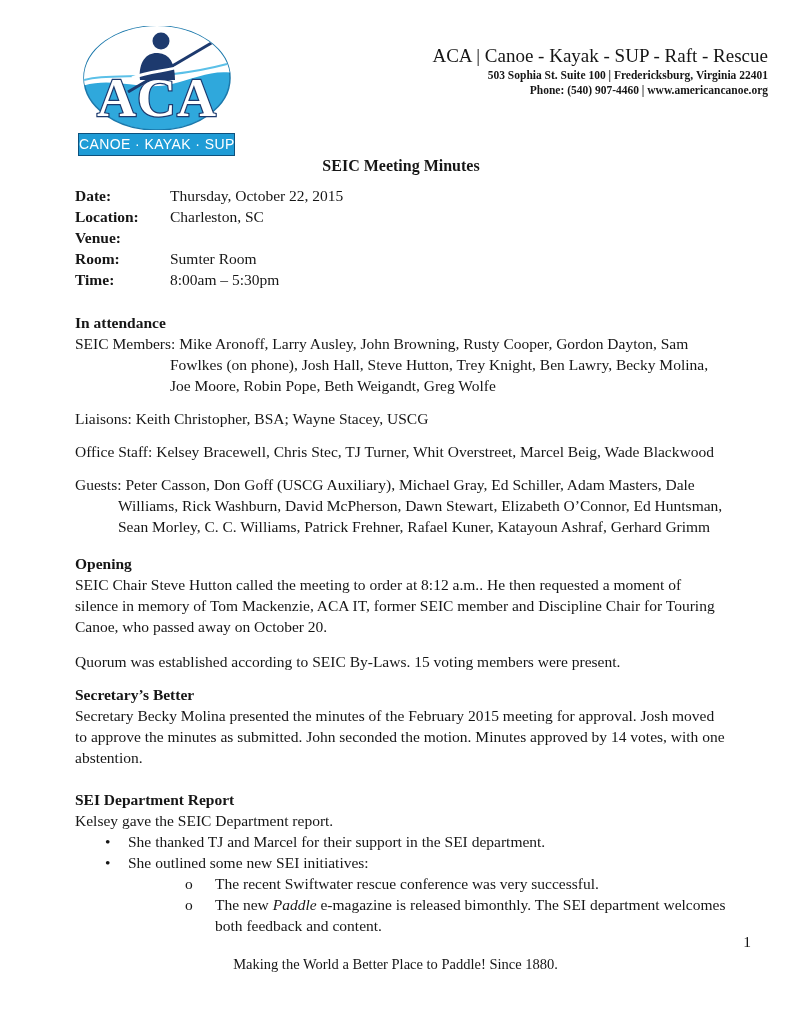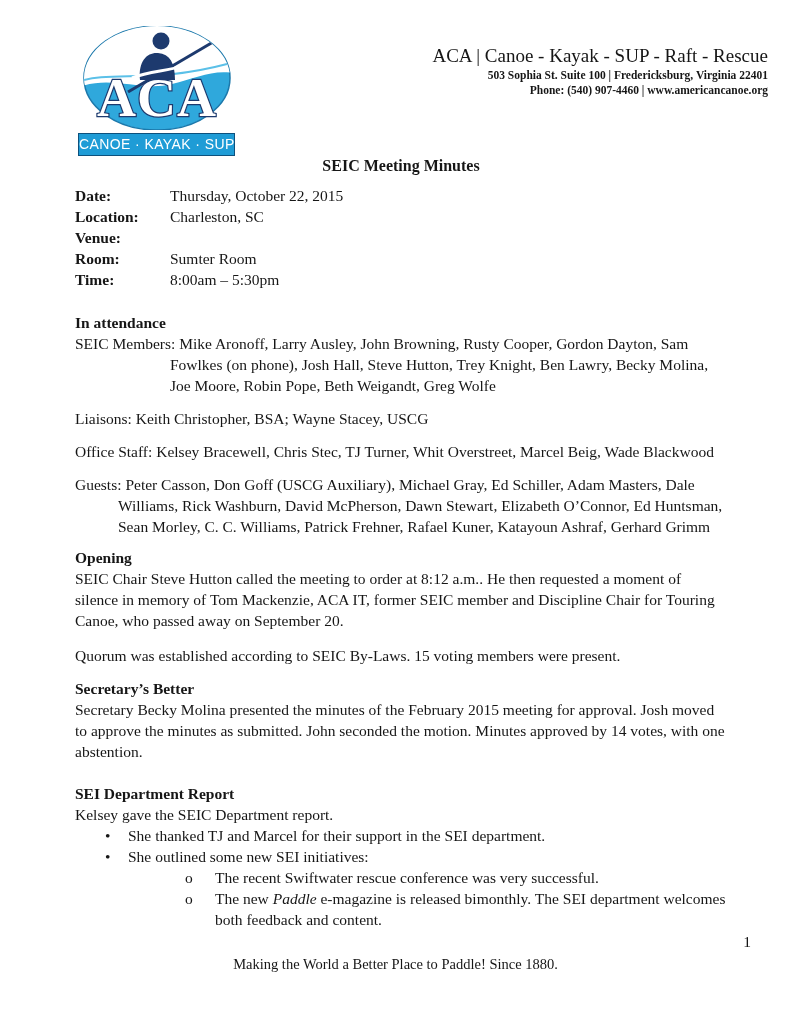--- a/index.html
+++ b/index.html
@@ -31,21 +31,21 @@
 
   p { margin:0; font-size:15.5px; line-height:21px; }
   .h-bold { font-weight:bold; }
   .bold { font-weight:bold; }
   .italic { font-style:italic; }
 
   .attendance-heading { margin-top:22px; }
   .hang-members { padding-left:95px; text-indent:-95px; }
   .hang-guests  { padding-left:43px; text-indent:-43px; }
   .para-liaisons, .para-office, .para-guests { margin-top:12px; }
-  .opening-heading { margin-top:10px; }
+  .opening-heading { margin-top:16px; }
   .quorum { margin-top:14px; }
   .secretary-heading { margin-top:12px; }
   .sei-heading { margin-top:21px; }
 
   .bullet { display:flex; font-size:15.5px; line-height:21px; }
   .bullet .marker { flex:none; }
   .l1 { padding-left:30px; }  .l1 .marker { width:23px; }
   .l2 { padding-left:110px; } .l2 .marker { width:30px; }
 
   
@@ -113,21 +113,21 @@
     <p class="h-bold attendance-heading">In attendance</p>
     <p class="hang-members"><span>SEIC Members:</span> <span>Mike Aronoff, Larry Ausley, John Browning, Rusty Cooper, Gordon Dayton, Sam Fowlkes (on phone), Josh Hall, Steve Hutton, Trey Knight, Ben Lawry, Becky Molina, Joe Moore, Robin Pope, Beth Weigandt, Greg Wolfe</span></p>
 
     <p class="para-liaisons"><span>Liaisons:</span> <span>Keith Christopher, BSA; Wayne Stacey, USCG</span></p>
 
     <p class="para-office"><span>Office Staff:</span> <span>Kelsey Bracewell, Chris Stec, TJ Turner, Whit Overstreet, Marcel Beig, Wade Blackwood</span></p>
 
     <p class="hang-guests para-guests"><span>Guests:</span> <span>Peter Casson, Don Goff (USCG Auxiliary), Michael Gray, Ed Schiller, Adam Masters, Dale Williams, Rick Washburn, David McPherson, Dawn Stewart, Elizabeth O’Connor, Ed Huntsman, Sean Morley, C. C. Williams, Patrick Frehner, Rafael Kuner, Katayoun Ashraf, Gerhard Grimm</span></p>
 
     <p class="h-bold opening-heading">Opening</p>
-    <p>SEIC Chair Steve Hutton called the meeting to order at 8:12 a.m..  He then requested a moment of silence in memory of Tom Mackenzie, ACA IT, former SEIC member and Discipline Chair for Touring Canoe, who passed away on September 20.</p>
+    <p>SEIC Chair Steve Hutton called the meeting to order at 8:12 a.m..  He then requested a moment of silence in memory of Tom Mackenzie, ACA IT, former SEIC member and Discipline Chair for Touring Canoe, who passed away on October 20.</p>
     <p class="quorum">Quorum was established according to SEIC By-Laws.  15 voting members were present.</p>
 
     <p class="h-bold secretary-heading">Secretary’s Better</p>
     <p>Secretary Becky Molina presented the minutes of the February 2015 meeting for approval.  Josh moved to approve the minutes as submitted.  John seconded the motion.  Minutes approved by 14 votes, with one abstention.</p>
 
     <p class="h-bold sei-heading">SEI Department Report</p>
     <p>Kelsey gave the SEIC Department report.</p>
 
     <div class="bullet l1">
       <span class="marker">•</span>

